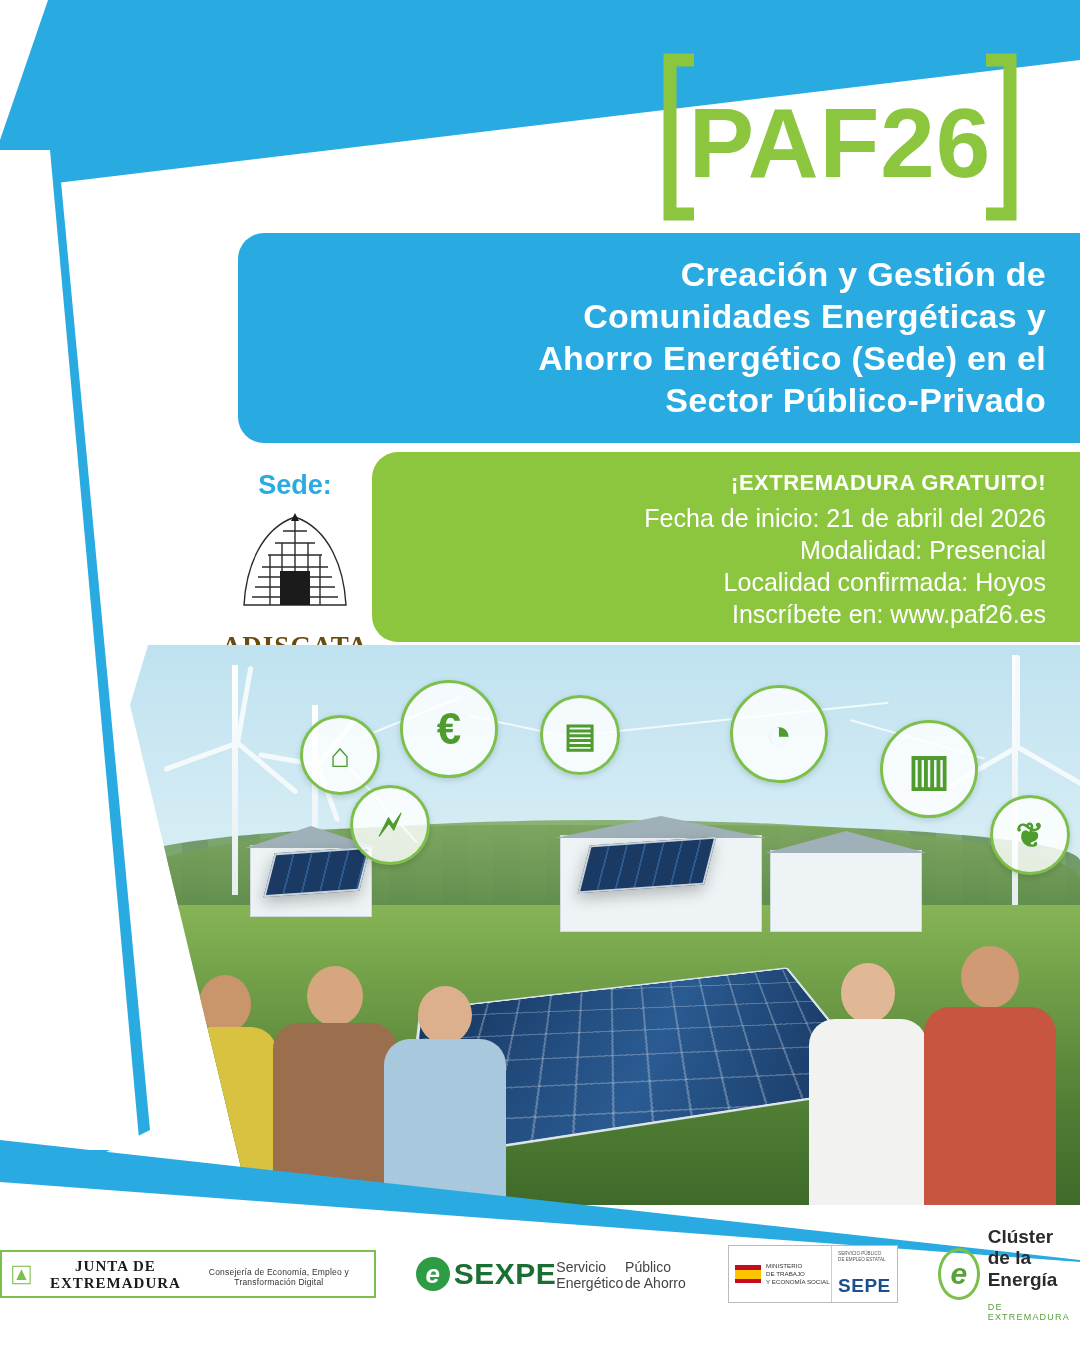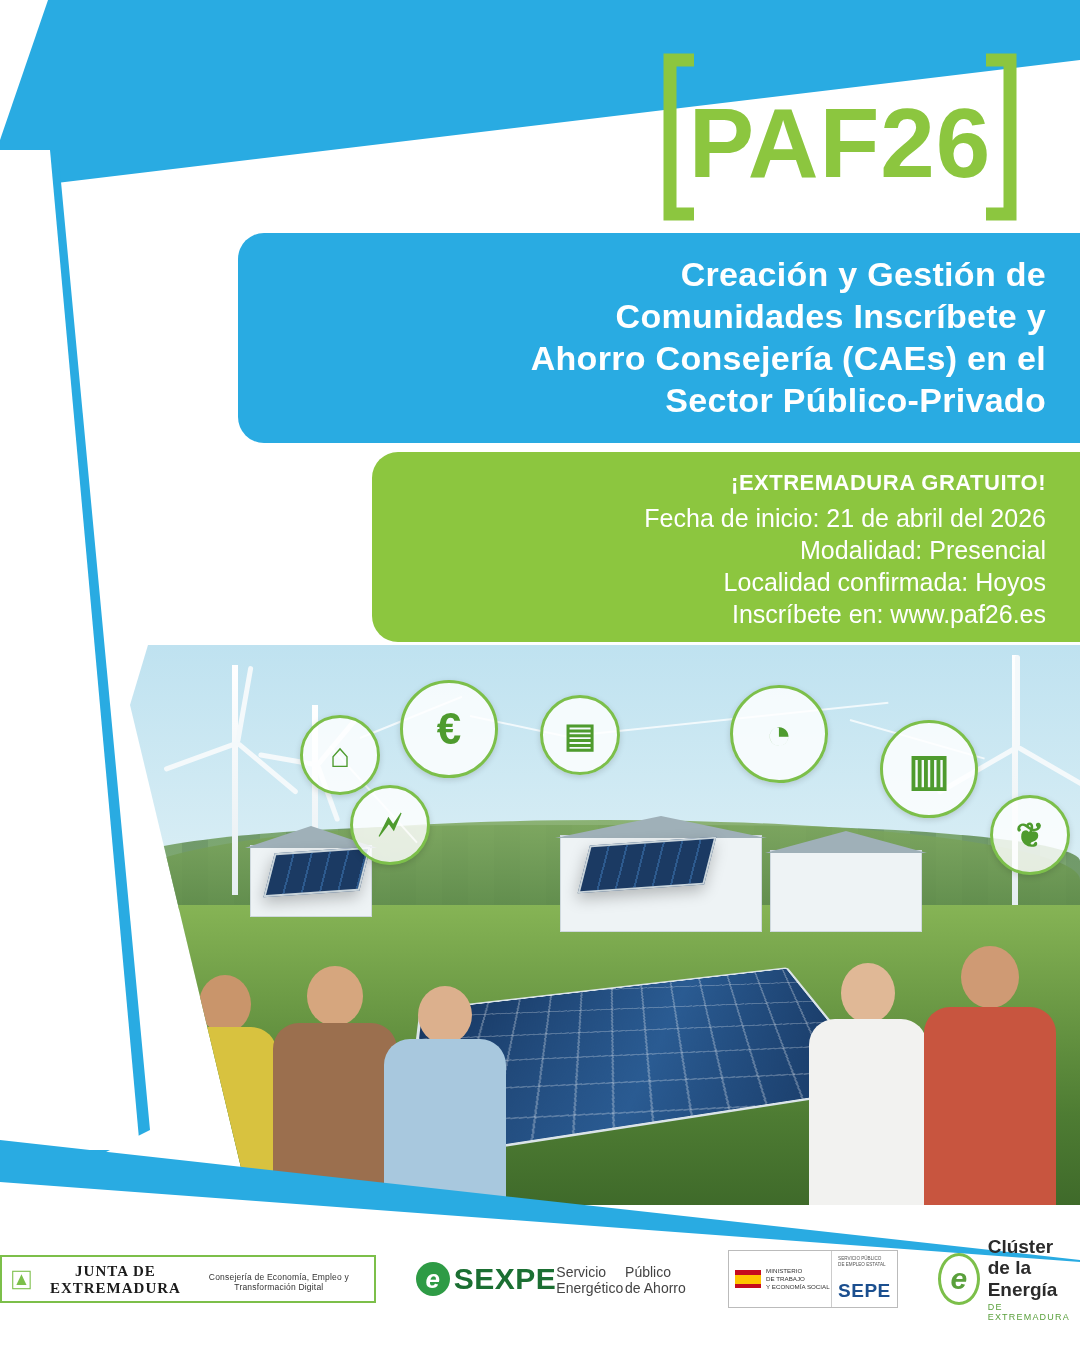--- a/index.html
+++ b/index.html
@@ -312,21 +312,21 @@
   .sepe-word { font-size: 19px; font-weight: bold; color: #1b4f8f; letter-spacing: .5px; margin-top: 12px; }
 
   .cluster { display: flex; align-items: center; gap: 8px; }
   .cluster-e {
     width: 46px; height: 46px; border-radius: 50%;
     border: 3px solid #7cbf4a; color: #5aa03c;
     display:flex; align-items:center; justify-content:center;
     font-size: 30px; font-weight: bold; font-style: italic;
   }
   .cluster-t1 { font-size: 19px; font-weight: bold; color: #2b2b2b; line-height: 1.12; }
-  .cluster-t2 { font-size: 9px; color: #5aa03c; letter-spacing: 1.2px; margin-top: 2px; }
+  .cluster-t2 { font-size: 9px; color: #5aa03c; letter-spacing: 1.2px; margin-top: 12px; }
 </style>
 </head>
 <body>
 
 <div class="poster">
 
   <div class="top-band"></div>
   <div class="top-band-white-notch"></div>
 
   <div class="left-edge"></div>
@@ -336,34 +336,49 @@
     <svg width="360" height="170" viewBox="0 0 360 170">
       <path d="M34 8 L10 8 L10 162 L34 162" fill="none" stroke="#8cc63f" stroke-width="13"></path>
       <path d="M326 8 L350 8 L350 162 L326 162" fill="none" stroke="#8cc63f" stroke-width="13"></path>
       <text x="180" y="125" font-family="Liberation Sans, sans-serif" font-size="98" font-weight="bold" fill="#8cc63f" text-anchor="middle" letter-spacing="1">PAF26</text>
     </svg>
   </div>
 
   <div class="title-panel">
     <div class="title-text">
       <div>Creación y Gestión de</div>
-      <div>Comunidades Inscríbete y</div>
-      <div>Ahorro Consejería (CAEs) en el</div>
+      <div>Comunidades Energéticas y</div>
+      <div>Ahorro Energético (Sede) en el</div>
       <div>Sector Público-Privado</div>
     </div>
   </div>
 
   <div class="info-panel">
     <div class="free-label">¡EXTREMADURA GRATUITO!</div>
     <div class="info-line">Fecha de inicio: 21 de abril del 2026</div>
     <div class="info-line">Modalidad: Presencial</div>
     <div class="info-line">Localidad confirmada: Hoyos</div>
     <div class="info-line">Inscríbete en: www.paf26.es</div>
   </div>
 
+  <div class="sede">
+    <div class="sede-label">Sede:</div>
+    <div class="sede-logo-wrap">
+      <svg width="190" height="110" viewBox="0 0 190 110">
+        <g stroke="#2b2b2b" stroke-width="1.4" fill="none">
+          <path d="M95 8 C60 20 46 60 44 96 L146 96 C144 60 130 20 95 8 Z" fill="#ffffff"></path>
+          <path d="M52 88 H138 M55 78 H135 M58 68 H132 M62 58 H128 M68 46 H122 M75 34 H115 M83 22 H107"></path>
+          <path d="M70 96 L70 46 M82 96 L82 34 M108 96 L108 34 M120 96 L120 46 M95 96 L95 12"></path>
+        </g>
+        <rect x="80" y="62" width="30" height="34" fill="#1b1b1b"></rect>
+        <path d="M95 4 L99 12 L91 12 Z" fill="#1b1b1b"></path>
+      </svg>
+    </div>
+    <div class="sede-name">ADISGATA</div>
+  </div>
 
   <div class="photo">
     <div class="sky"></div>
     <div class="treeline"></div>
     <div class="hills"></div>
     <div class="field"></div>
 
     <div class="turbine" style="left:60px; top:20px; width:90px; height:230px;">
       <div class="mast" style="height:230px;"></div>
       <div class="blade" style="height:78px; transform: rotate(10deg);"></div>

